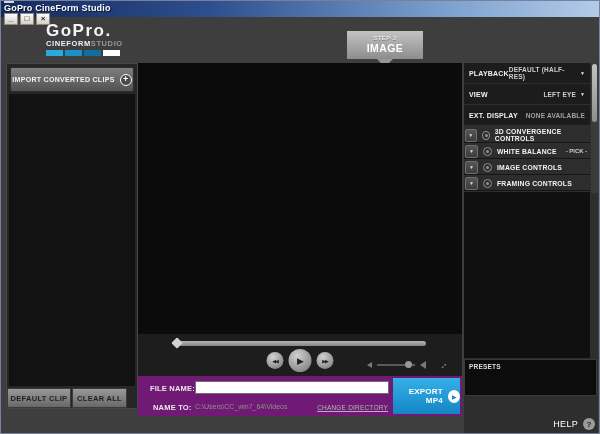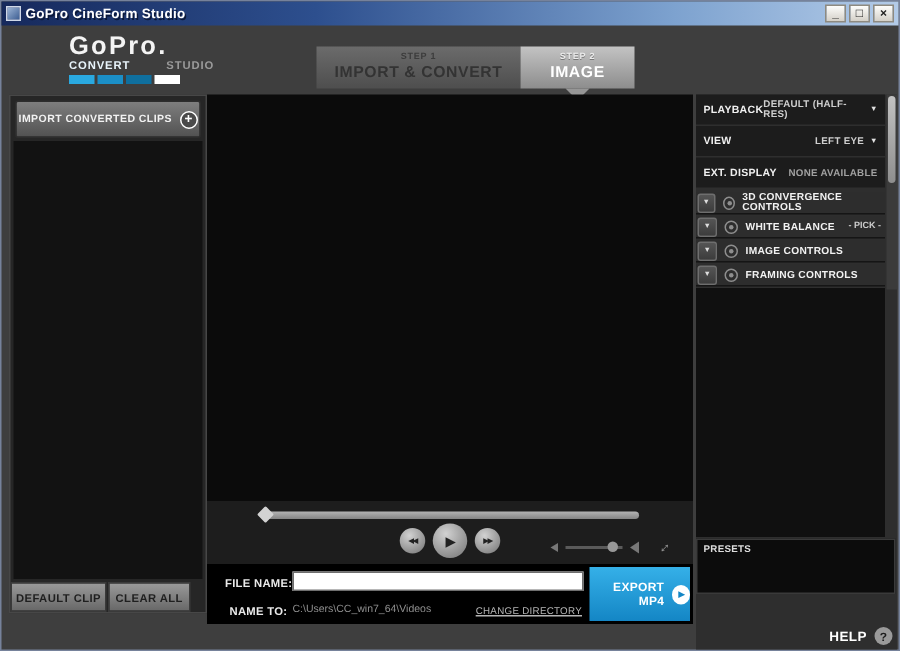--- a/index.html
+++ b/index.html
@@ -2,35 +2,35 @@
 <html><head>
 <meta charset="utf-8">
 <style>
   html,body{margin:0;padding:0;width:600px;height:434px;overflow:hidden;background:#3e3e3e;}
   .window{position:relative;width:600px;height:434px;background:#3e3e3e;
           font-family:"Liberation Sans",sans-serif;box-sizing:border-box;
           border:1px solid #76829b;}
   
   .titlebar{position:absolute;left:0;top:0;width:100%;height:16px;
     background:linear-gradient(90deg,#16295c 0%,#2d4f8e 35%,#7da2cf 75%,#b3cbe8 100%);
-    display:flex;align-items:center;padding:0 3px;box-sizing:border-box;}
+    display:flex;padding:0 3px;box-sizing:border-box;flex-direction:column;}
   .app-icon{width:10px;height:10px;margin-right:3px;border:1px solid #cfd8e8;
     background:linear-gradient(135deg,#9db5d6,#3c5d92);box-sizing:border-box;}
   .titlebar .title{color:#fff;font-size:9px;font-weight:bold;letter-spacing:.2px;
     text-shadow:1px 1px 0 #0b1838;flex:1;white-space:nowrap;}
   .winbtns{display:flex;gap:2px;}
   .winbtn{width:14px;height:12px;background:linear-gradient(180deg,#fdfdfb,#d4d0c8);
     border:1px solid #8e8a80;box-sizing:border-box;font-size:8px;line-height:9px;
     color:#222;text-align:center;font-weight:bold;overflow:hidden;}
   
   .logo{position:absolute;left:33px;top:21px;width:92px;margin-left:12px;}
   .brand{color:#f4f4f4;font-size:17px;font-weight:bold;letter-spacing:1.5px;line-height:17px;}
   .logosub{font-size:7.5px;font-weight:bold;letter-spacing:.6px;line-height:9px;}
   .cine{color:#e8f4fb;}
-  .stud{color:#9a9a9a;padding-left:24px;}
+  .stud{color:#9a9a9a;}
   .blocks{display:flex;gap:2px;margin-top:2px;}
   .blk{width:17px;height:6px;}
   .b1{background:#2aa9e0;} .b2{background:#1b8fc7;} .b3{background:#0f6f9e;} .b4{background:#ffffff;}
   
   .tab{position:absolute;top:30px;height:28px;text-align:center;box-sizing:border-box;padding-top:4px;}
   .tab .step{font-size:6px;font-weight:bold;letter-spacing:.5px;}
   .tab .tlabel{font-size:10.5px;font-weight:bold;letter-spacing:.4px;margin-top:1px;}
   .tab-step1{left:210px;width:136px;background:linear-gradient(180deg,#6b6b6b,#4e4e4e);}
   .tab-step1 .step{color:#3c3c3c;} .tab-step1 .tlabel{color:#333333;}
   .tab-step2{left:346px;width:76px;background:linear-gradient(180deg,#c3c3c3,#8d8d8d);}
@@ -68,21 +68,21 @@
   .ctl-play{width:23px;height:23px;font-size:9px;padding-left:1px;box-sizing:border-box;}
   .volume{position:absolute;right:14px;top:26px;display:flex;align-items:center;gap:5px;}
   .spk{width:0;height:0;border-top:3px solid transparent;border-bottom:3px solid transparent;
     border-right:5px solid #787878;}
   .spk-high{border-top-width:4px;border-bottom-width:4px;border-right-width:6px;}
   .vol-line{width:38px;height:2px;background:#5a5a5a;position:relative;}
   .vol-knob{position:absolute;right:3px;top:-3px;width:7px;height:7px;border-radius:50%;background:#989898;}
   .fs-icon{color:#8f8f8f;font-size:10px;font-weight:bold;transform:rotate(-45deg);
     margin-left:7px;line-height:10px;cursor:pointer;}
   
-  .export-bar{position:absolute;left:137px;top:375px;width:324px;height:40px;background:#000000;}
+  .export-bar{position:absolute;left:137px;top:375px;width:324px;height:40px;background:#701a75;}
   .ex-label{position:absolute;color:#e9e9e9;font-size:7.5px;font-weight:bold;letter-spacing:.2px;}
   .fn-label{left:12px;top:8px;} .st-label{left:15px;top:27px;}
   .fn-input{position:absolute;left:57px;top:5px;width:194px;height:13px;background:#ffffff;
     border:1px solid #6f6f6f;box-sizing:border-box;font-size:8px;padding:0 2px;}
   .st-path{position:absolute;left:57px;top:27px;color:#8f8f8f;font-size:7px;}
   .chg-dir{position:absolute;right:74px;top:28px;color:#b5b5b5;font-size:6.5px;
     text-decoration:underline;letter-spacing:.2px;cursor:pointer;}
   .export-btn{position:absolute;left:255px;top:2px;width:67px;height:36px;
     background:linear-gradient(180deg,#35b0e8,#1486c5);display:flex;align-items:center;
     justify-content:center;gap:5px;cursor:pointer;text-align:right;}
@@ -114,21 +114,21 @@
     border:1px solid #3a3a3a;box-sizing:border-box;}
   .presets-box .plabel{color:#dddddd;font-size:6.5px;font-weight:bold;margin:3px 0 0 4px;letter-spacing:.2px;}
   .reset-btn{position:absolute;left:0;top:336px;right:1px;height:15px;
     background:linear-gradient(180deg,#a5a5a5,#7a7a7a);border:1px solid #3a3a3a;box-sizing:border-box;
     color:#2b2b2b;font-size:7.5px;font-weight:bold;display:flex;align-items:center;
     justify-content:center;letter-spacing:.3px;cursor:pointer;}
   .scrollbar{position:absolute;right:0;top:0;width:7px;height:130px;background:#3b3b3b;}
   .scroll-thumb{position:absolute;left:1px;right:1px;top:1px;height:58px;border-radius:3px;
     background:linear-gradient(180deg,#c2c2c2,#8e8e8e);cursor:pointer;}
   .help-row{position:absolute;right:3px;top:355px;display:flex;align-items:center;gap:5px;}
-  .help-row .hlabel{color:#ffffff;font-size:9px;font-weight:bold;letter-spacing:.3px;}
+  .help-row .hlabel{color:#ffffff;font-size:9px;font-weight:normal;letter-spacing:.3px;}
   .help-circle{width:12px;height:12px;border-radius:50%;background:#9a9a9a;color:#1d1d1d;
     font-size:8px;font-weight:bold;display:flex;align-items:center;justify-content:center;cursor:pointer;}
 </style>
 </head>
 <body>
 
 <div class="window">
 
   <div class="titlebar">
     <span class="app-icon"></span>
@@ -136,34 +136,30 @@
     <span class="winbtns">
       <span class="winbtn">_</span>
       <span class="winbtn">□</span>
       <span class="winbtn">×</span>
     </span>
   </div>
 
   <div class="logo">
     <div class="brand">GoPro.</div>
     <div class="logosub">
-      <span class="cine">CONVERT</span><span class="stud">STUDIO</span>
+      <span class="cine">CINEFORM</span><span class="stud">STUDIO</span>
     </div>
     <div class="blocks">
       <span class="blk b1"></span>
       <span class="blk b2"></span>
       <span class="blk b3"></span>
       <span class="blk b4"></span>
     </div>
   </div>
 
-  <div class="tab tab-step1">
-    <div class="step">STEP 1</div>
-    <div class="tlabel">IMPORT &amp; CONVERT</div>
-  </div>
   <div class="tab tab-step2">
     <div class="step">STEP 2</div>
     <div class="tlabel">IMAGE</div>
   </div>
   <div class="tab-pointer"></div>
 
   <div class="left-panel">
     <div class="import-btn">
       <span class="lbl">IMPORT CONVERTED CLIPS</span>
       <span class="plus-circle">+</span>

